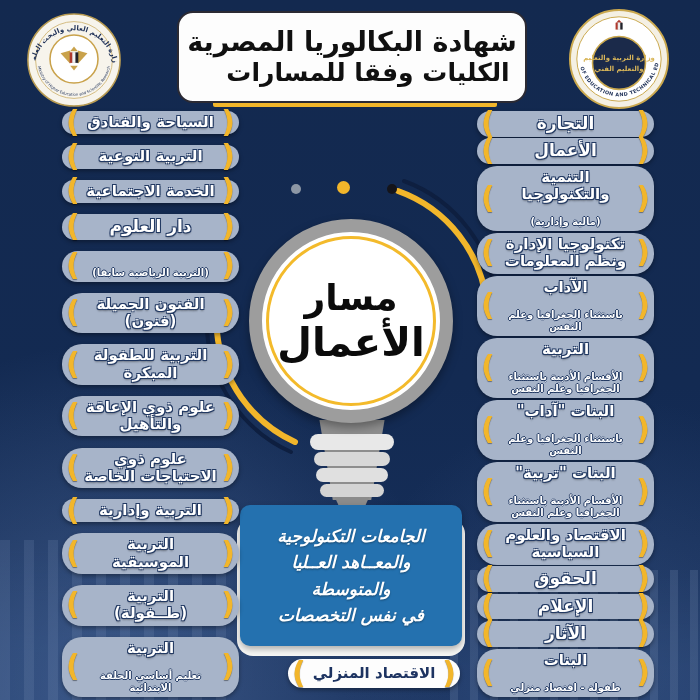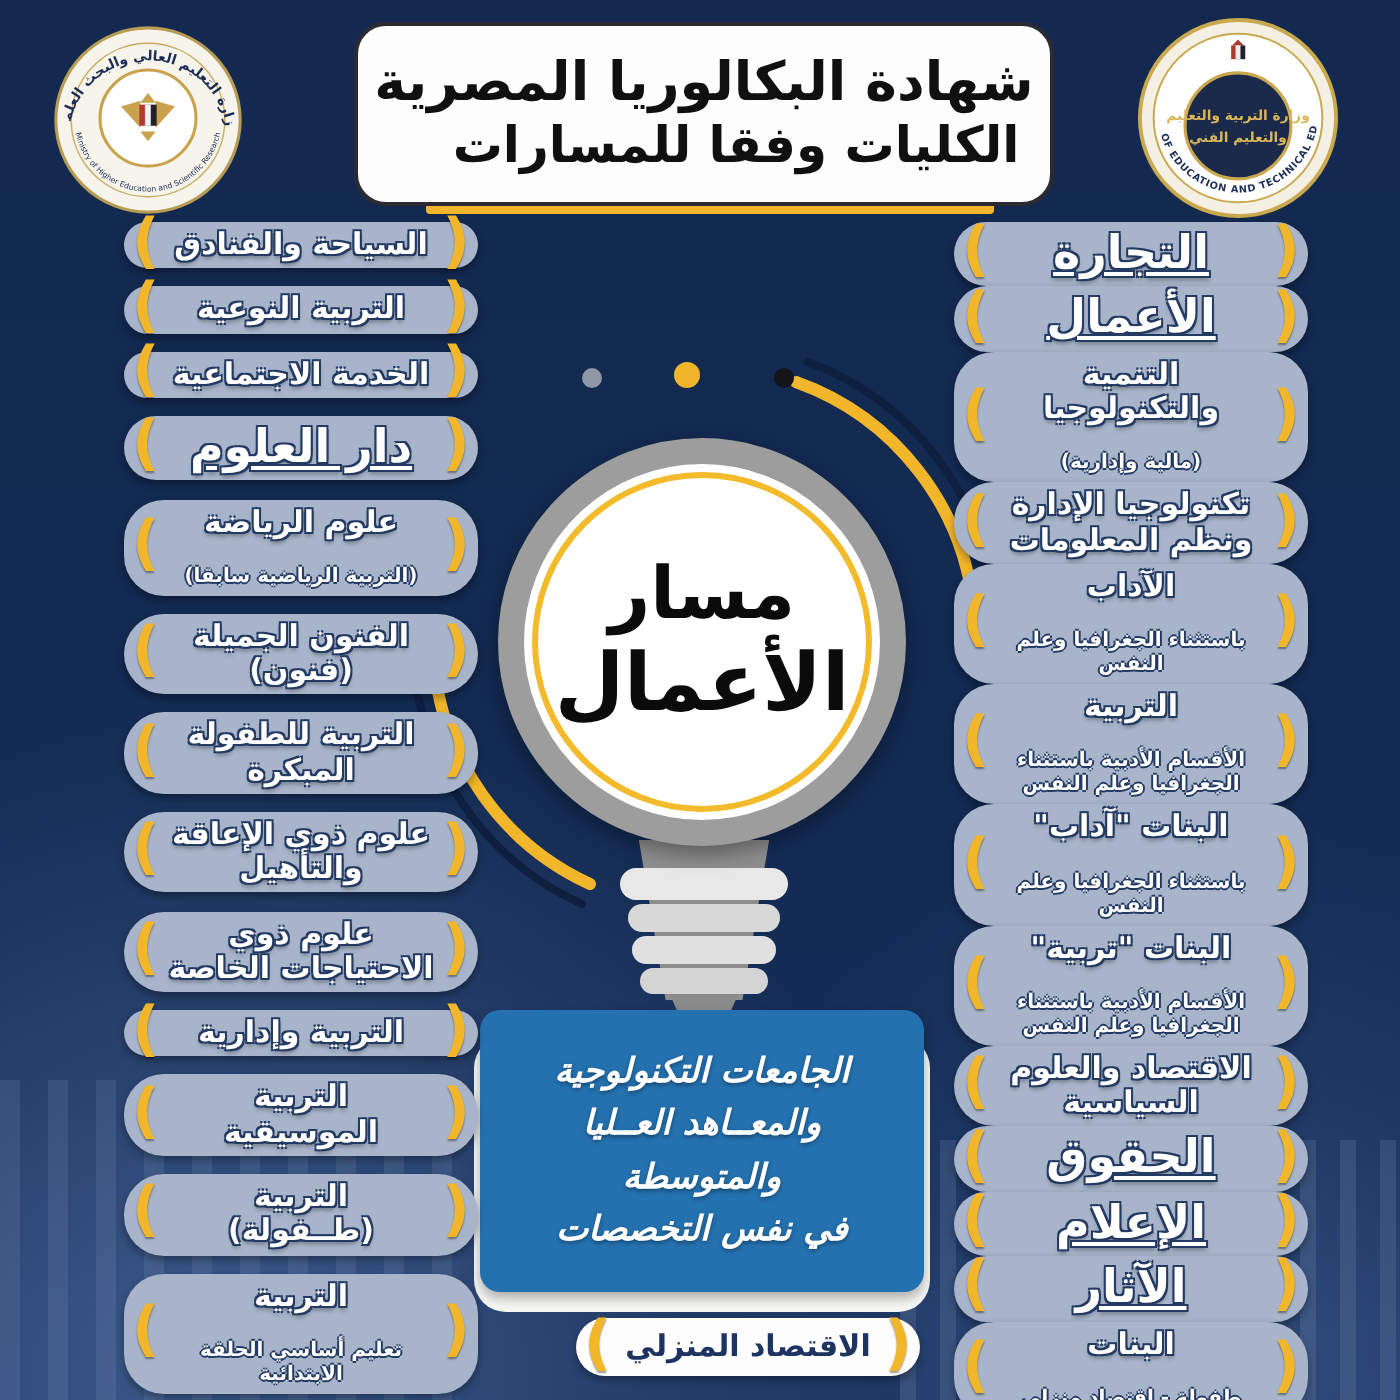--- a/index.html
+++ b/index.html
@@ -34,21 +34,21 @@
 
   
   .col{position:absolute;top:111px;height:586px;width:177px;display:flex;flex-direction:column;
     justify-content:space-between;z-index:4;}
   .col.left{left:62px;}
   .col.right{left:477px;}
   .pill{position:relative;background:#a7b4c9;border-radius:20px;padding:3px 18px;text-align:center;
     box-shadow:0 2px 4px rgba(0,0,0,.35);}
   .pill .t{font-size:15px;font-weight:bold;color:#fff;line-height:1.15;
     text-shadow:-1px -1px 0 #233a63,1px -1px 0 #233a63,-1px 1px 0 #233a63,1px 1px 0 #233a63,0 2px 2px rgba(0,0,0,.35);}
-  .pill.big .t{font-size:23px;text-decoration:underline;}
+  .pill.big .t{font-size:17px;}
   .pill .s{font-size:10px;font-weight:bold;color:#fff;line-height:1.2;margin-top:13px;
     text-shadow:-1px 0 0 #233a63,1px 0 0 #233a63,0 -1px 0 #233a63,0 1px 0 #233a63;}
   .paren{position:absolute;top:50%;transform:translateY(-55%);font-size:30px;font-weight:bold;
     color:#f2b62b;direction:ltr;unicode-bidi:bidi-override;line-height:1;
     text-shadow:0 1px 1px rgba(0,0,0,.4);}
   .paren.l{left:4px;}
   .paren.r{right:4px;}
   .pill.white{background:#fdfdfd;}
   .pill.white .t{color:#1d3361;text-shadow:none;}
 
@@ -215,21 +215,20 @@
 
       <div class="pill big">
         <span class="paren l">(</span>
         <div class="t">دار العلوم</div>
 
         <span class="paren r">)</span>
       </div>
 
       <div class="pill">
         <span class="paren l">(</span>
-        <div class="t">علوم الرياضة</div>
 
         <div class="s">(التربية الرياضية سابقا)</div>
         <span class="paren r">)</span>
       </div>
 
       <div class="pill">
         <span class="paren l">(</span>
         <div class="t">الفنون الجميلة</div>
         <div class="t">(فنون)</div>
 

